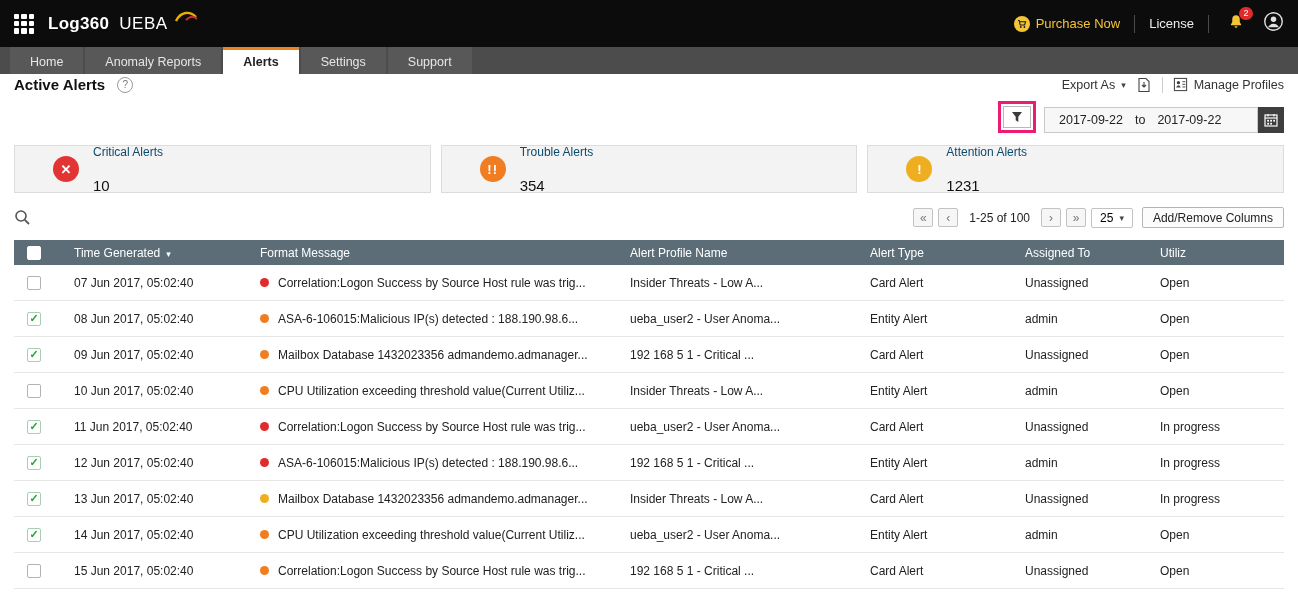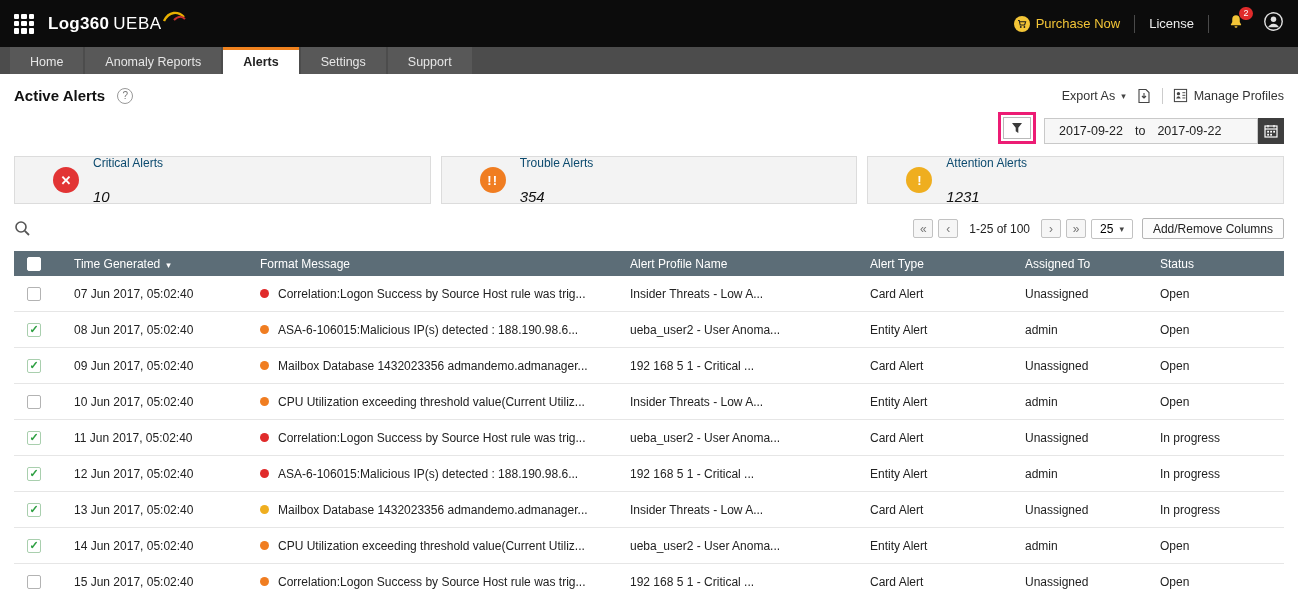--- a/index.html
+++ b/index.html
@@ -3,38 +3,38 @@
 <meta charset="utf-8">
 <style>
   * { box-sizing: border-box; margin: 0; padding: 0; }
   html,body { width:1298px; height:592px; }
   body { font-family:"Liberation Sans", sans-serif; background:#fff; overflow:hidden; }
 
   
   .topbar { height:47px; background:#0c0c0c; display:flex; align-items:center; padding:0 14px; }
   .apps-grid { width:20px; height:20px; display:grid; grid-template-columns:repeat(3,1fr); gap:2px; margin-right:14px; cursor:pointer; }
   .apps-grid span { background:#fff; border-radius:1px; }
-  .brand { color:#fff; font-size:17px; display:flex; align-items:center; gap:4px; position:relative; }
+  .brand { color:#fff; font-size:17px; display:flex; align-items:center; gap:10px; position:relative; }
   .brand .primary { font-weight:bold; letter-spacing:.3px; }
   .brand .secondary { font-weight:normal; letter-spacing:.5px; }
   .swoosh { margin-left:-4px; transform:translateY(-7px); }
   .top-right { margin-left:auto; display:flex; align-items:center; gap:14px; }
   .purchase { color:#f3c537; font-size:13px; display:flex; gap:6px; align-items:center; cursor:pointer; }
   .vdiv { width:1px; height:18px; background:#4a4a4a; }
   .license { color:#ececec; font-size:13px; cursor:pointer; }
   .bell-wrap { position:relative; cursor:pointer; margin:0 4px; }
   .badge { position:absolute; top:-6px; right:-8px; background:#e02b2b; color:#fff; font-size:9px; min-width:14px; height:13px; border-radius:7px; display:flex; align-items:center; justify-content:center; padding:0 3px; }
 
   
   .navbar { height:27px; background:#4c4c4c; display:flex; align-items:stretch; padding-left:10px; }
   .tab { padding:0 20px; display:flex; align-items:center; font-size:12.5px; color:#e6e6e6; background:#585858; margin-right:2px; cursor:pointer; border-top:3px solid transparent; }
   .tab.active { background:#fff; color:#222; border-top:3px solid #f0821e; font-weight:bold; }
 
   
-  .page-head { display:flex; align-items:center; padding:13px 14px 2px; }
+  .page-head { display:flex; align-items:center; padding:2px 14px 2px; }
   .page-title { font-size:15px; font-weight:bold; color:#111; }
   .help { width:16px; height:16px; border:1px solid #999; border-radius:50%; color:#777; font-size:10px; display:flex; align-items:center; justify-content:center; margin-left:12px; cursor:pointer; }
   .head-right { margin-left:auto; display:flex; align-items:center; gap:10px; font-size:12.5px; color:#333; }
   .head-link { display:flex; align-items:center; gap:6px; cursor:pointer; }
   .caret-sm { font-size:9px; color:#444; }
   .hdiv { width:1px; height:16px; background:#ccc; }
 
   
   .filter-row { display:flex; justify-content:flex-end; align-items:flex-end; padding:6px 14px 10px; gap:8px; }
   .annotation { border:3px solid #ec1c74; padding:2px; background:#fff; }
@@ -44,21 +44,21 @@
   .cal-btn { width:26px; height:26px; background:#3e3e3e; display:flex; align-items:center; justify-content:center; cursor:pointer; }
 
   
   .cards { display:flex; gap:10px; padding:2px 14px 0; }
   .card { flex:1; height:48px; background:#f3f3f3; border:1px solid #dcdcdc; display:flex; align-items:center; padding-left:38px; gap:14px; cursor:pointer; }
   .cicon { width:26px; height:26px; border-radius:50%; color:#fff; display:flex; align-items:center; justify-content:center; font-weight:bold; font-size:13px; flex:none; }
   .cicon.critical { background:#e23434; }
   .cicon.trouble { background:#f07d21; letter-spacing:1px; }
   .cicon.attention { background:#efae1f; }
   .clabel { font-size:12px; color:#0c4a6e; }
-  .ccount { font-size:15px; color:#111; margin-top:18px;font-style:italic; }
+  .ccount { font-size:15px; color:#111; margin-top:18px; }
 
   
   .toolbar { display:flex; align-items:center; padding:14px 14px 6px; }
   .tb-right { margin-left:auto; display:flex; align-items:center; gap:5px; }
   .pg-btn { width:20px; height:19px; border:1px solid #c2c2c2; background:#f6f6f6; color:#777; font-size:12px; line-height:1; display:flex; align-items:center; justify-content:center; cursor:pointer; border-radius:2px; }
   .pg-range { font-size:12px; color:#222; padding:0 6px; }
   .page-size { height:20px; border:1px solid #c2c2c2; background:#fff; display:flex; align-items:center; gap:6px; padding:0 8px; font-size:12px; border-radius:2px; cursor:pointer;text-align:right; }
   .cols-btn { height:21px; border:1px solid #b5b5b5; background:#fcfcfc; padding:0 10px; font-size:12px; color:#222; display:flex; align-items:center; border-radius:2px; cursor:pointer; margin-left:4px; }
 
   
@@ -240,21 +240,21 @@
 <div class="table">
   <div class="thead">
     <div class="cell c0">
         <span class="cb head"></span>
       </div>
     <div class="cell c1"><span>Time Generated</span><span class="sort-caret">▾</span></div>
     <div class="cell c2">Format Message</div>
     <div class="cell c3">Alert Profile Name</div>
     <div class="cell c4">Alert Type</div>
     <div class="cell c5">Assigned To</div>
-    <div class="cell c6">Status</div>
+    <div class="cell c6">Utiliz</div>
   </div>
   <div>
       <div class="trow">
         <div class="cell c0">
           <span class="cb"></span>
         </div>
         <div class="cell c1">07 Jun 2017, 05:02:40</div>
         <div class="cell c2">
           <span class="dot" style="background: rgb(224, 43, 43);"></span>
           <span style="overflow: hidden; white-space: nowrap;">Correlation:Logon Success by Source Host rule was trig...</span>

